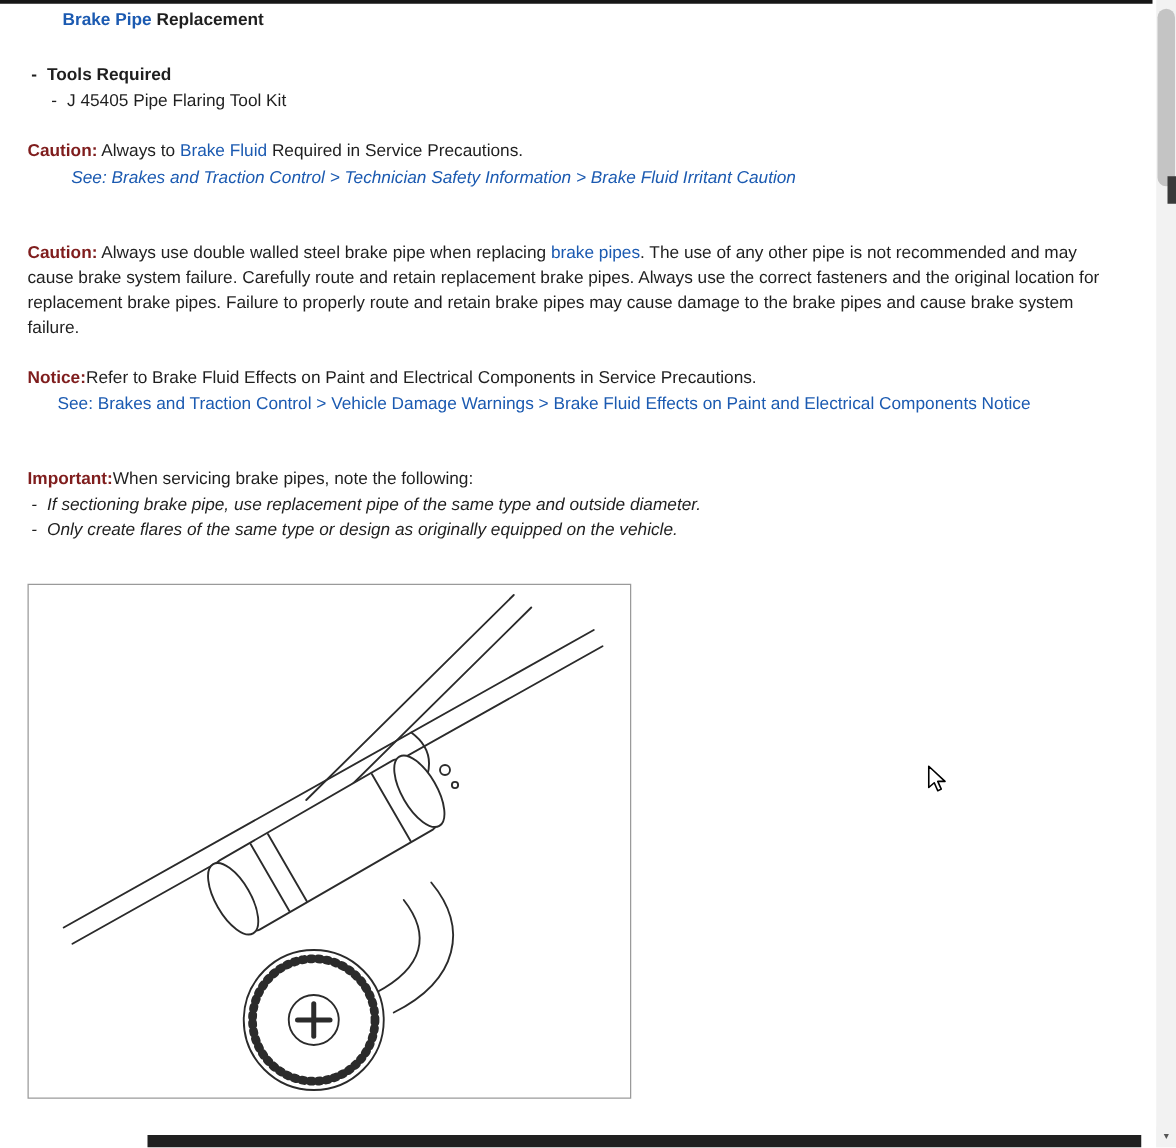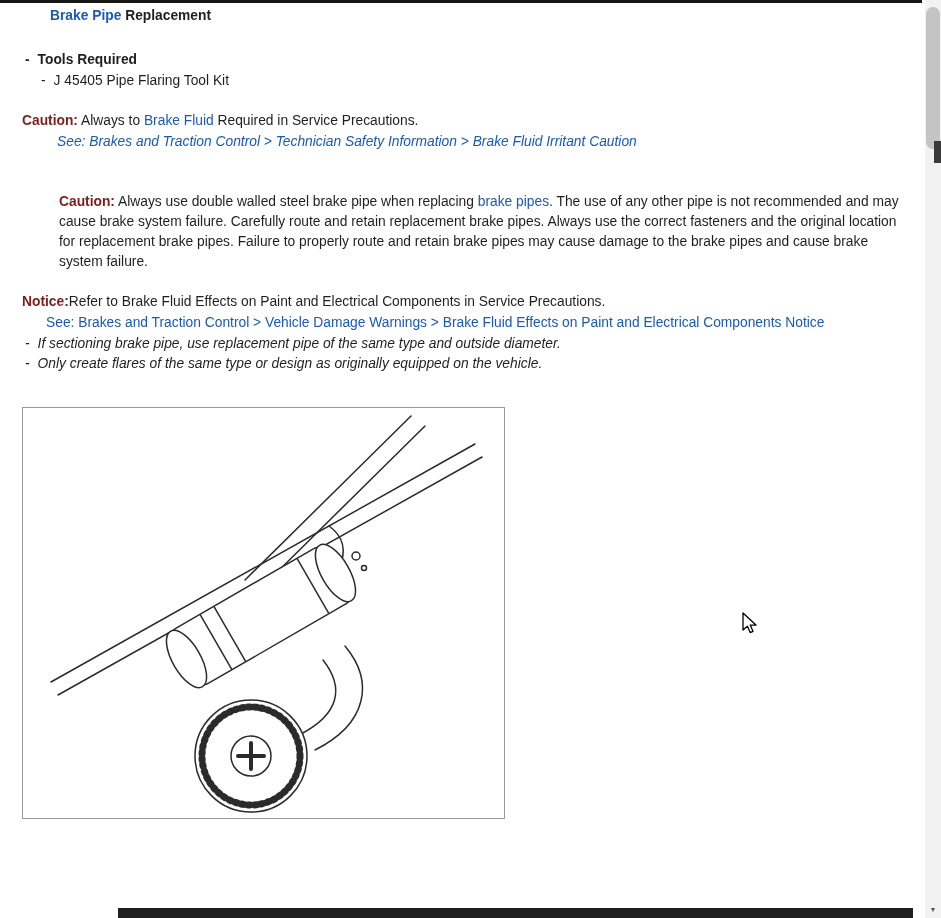--- a/index.html
+++ b/index.html
@@ -16,21 +16,21 @@
   .title { font-weight:bold; margin:0 0 24px 0;padding-left:28px; }
   .dash { display:flex; }
   .dash::before { content:"-"; margin:0 8px 0 3px; flex:0 0 auto; }
   .tools-head { font-weight:bold;text-align:right; }
   .tools-item { margin-left:16px; margin-top:1px; }
   .dash.sub::before { margin-left:3px; }
   p { margin:0; }
   .caution1 { margin-top:20px; }
   .see-line { margin:1px 0 0 35px;font-style:italic; }
   .see-line2 { margin:1px 0 0 24px; }
-  .caution2 { margin-top:40px;margin-left:37px; }
+  .caution2 { margin-top:40px; }
   .notice-p { margin-top:20px; }
   .important-p { margin-top:40px; }
   .imp-list { margin-top:1px; }
   .imp-list .dash { margin-top:0;font-style:italic; }
   b { color:#7f1d1d; }
   .figure-box {
     margin-top:33px; width:483px; height:412px;
     border:1px solid #9a9a9a; background:#fff; overflow:hidden;
   }
   .figure-box svg { display:block; }
@@ -61,20 +61,21 @@
     </div>
 
   <p class="caution1"><b>Caution:</b><span> Always to </span><a class="lnk">Brake Fluid</a><span> Required in Service Precautions.</span></p>
   <div class="see-line"><a class="lnk">See: Brakes and Traction Control &gt; Technician Safety Information &gt; Brake Fluid Irritant Caution</a></div>
 
   <p class="caution2"><b>Caution:</b><span> Always use double walled steel brake pipe when replacing </span><a class="lnk">brake pipes</a><span>. The use of any other pipe is not recommended and may cause brake system failure. Carefully route and retain replacement brake pipes. Always use the correct fasteners and the original location for replacement brake pipes. Failure to properly route and retain brake pipes may cause damage to the brake pipes and cause brake system failure.</span></p>
 
   <p class="notice-p"><b>Notice:</b><span>Refer to Brake Fluid Effects on Paint and Electrical Components in Service Precautions.</span></p>
   <div class="see-line2"><a class="lnk">See: Brakes and Traction Control &gt; Vehicle Damage Warnings &gt; Brake Fluid Effects on Paint and Electrical Components Notice</a></div>
 
+  <p class="important-p"><b>Important:</b><span>When servicing brake pipes, note the following:</span></p>
   <div class="imp-list">
     <div class="dash">
         <span>If sectioning brake pipe, use replacement pipe of the same type and outside diameter.</span>
       </div>
     <div class="dash">
         <span>Only create flares of the same type or design as originally equipped on the vehicle.</span>
       </div>
   </div>
 
   <div class="figure-box">

